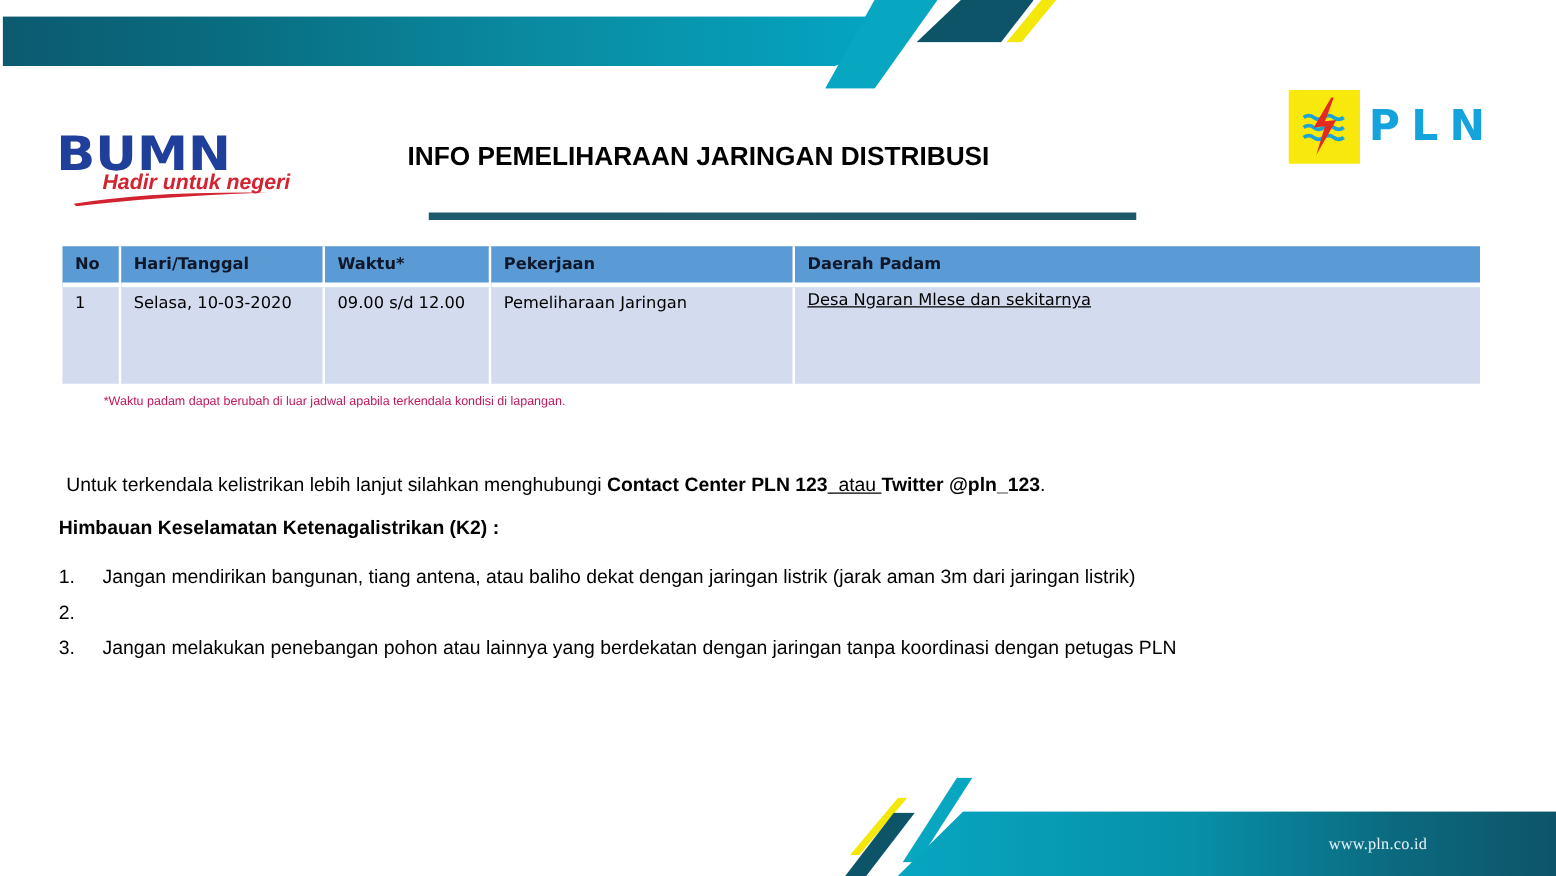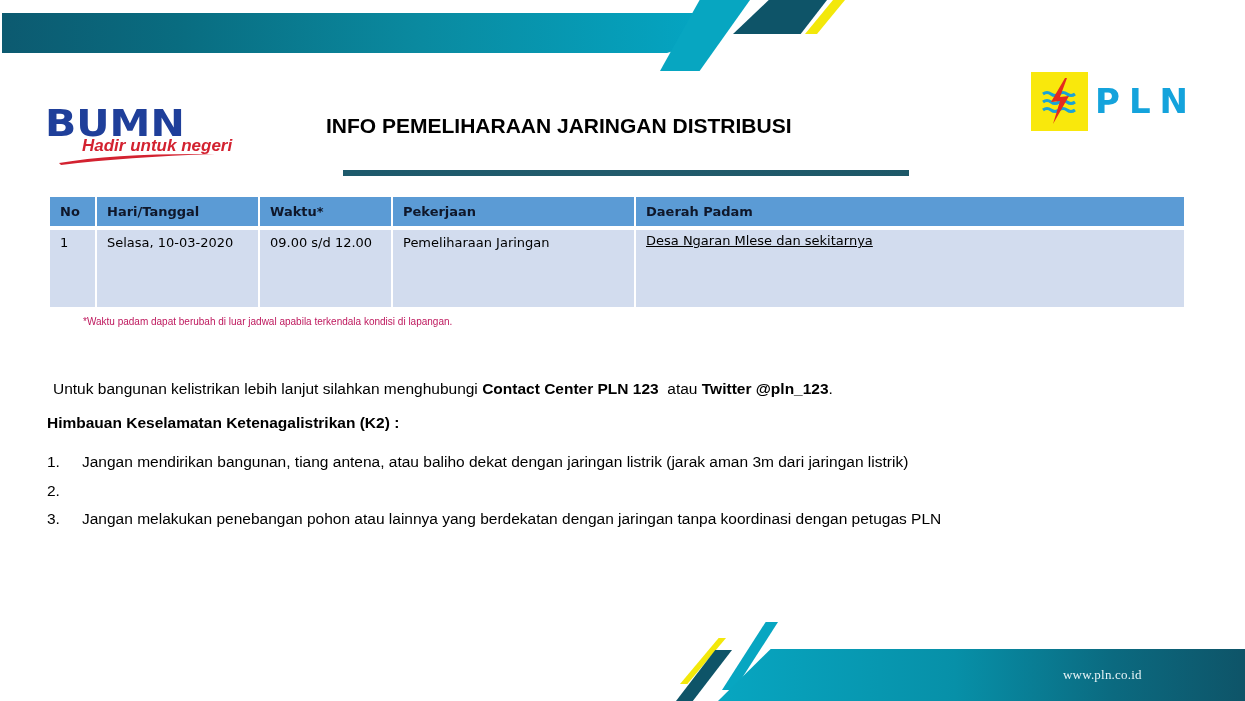--- a/index.html
+++ b/index.html
@@ -166,21 +166,21 @@
       <td>Selasa, 10-03-2020</td>
       <td>09.00 s/d 12.00</td>
       <td>Pemeliharaan Jaringan</td>
       <td style="padding-top:3px;text-decoration:underline;">Desa Ngaran Mlese dan sekitarnya</td>
     </tr>
   </tbody>
 </table>
 
 <div class="note">*Waktu padam dapat berubah di luar jadwal apabila terkendala kondisi di lapangan.</div>
 
-<div class="contact"><span>Untuk bangunan kelistrikan lebih lanjut silahkan menghubungi </span><b>Contact Center PLN 123</b><span style="white-space:pre;">  atau </span><b>Twitter @pln_123</b><span>.</span></div>
+<div class="contact"><span>Untuk terkendala kelistrikan lebih lanjut silahkan menghubungi </span><b>Contact Center PLN 123</b><span style="white-space:pre;text-decoration:underline;">  atau </span><b>Twitter @pln_123</b><span>.</span></div>
 
 <div class="k2-heading">Himbauan Keselamatan Ketenagalistrikan (K2) :</div>
 <ol class="k2-list">
   <li>
     <span class="num">1.</span>
     <span>Jangan mendirikan bangunan, tiang antena, atau baliho dekat dengan jaringan listrik (jarak aman 3m dari jaringan listrik)</span>
   </li>
   <li>
     <span class="num">2.</span>
   </li>

